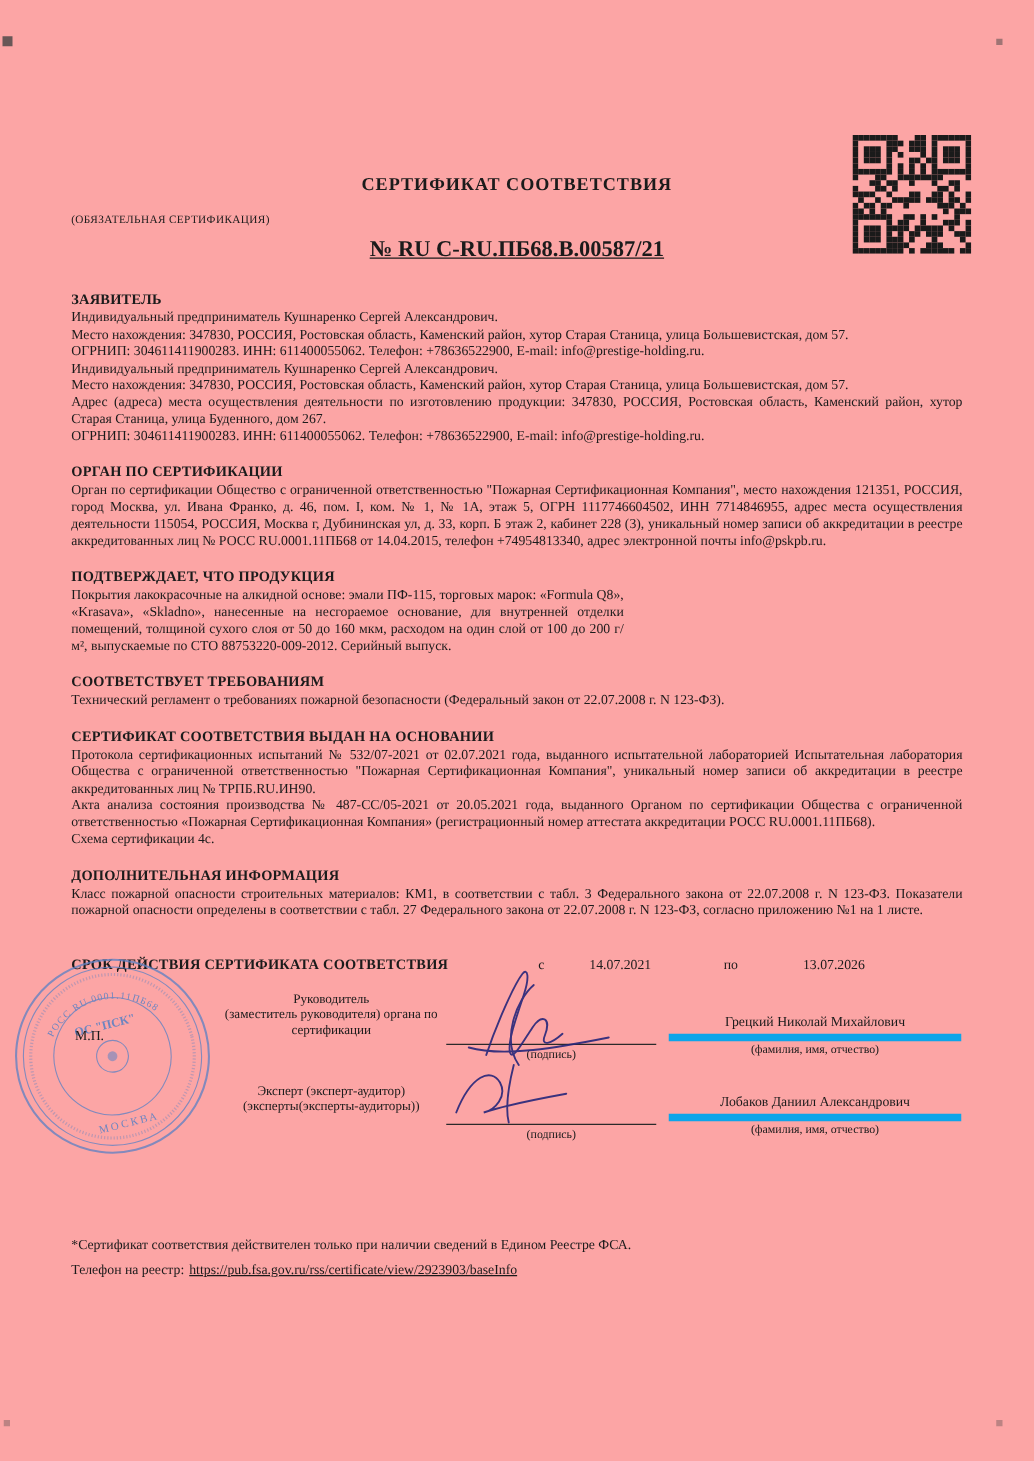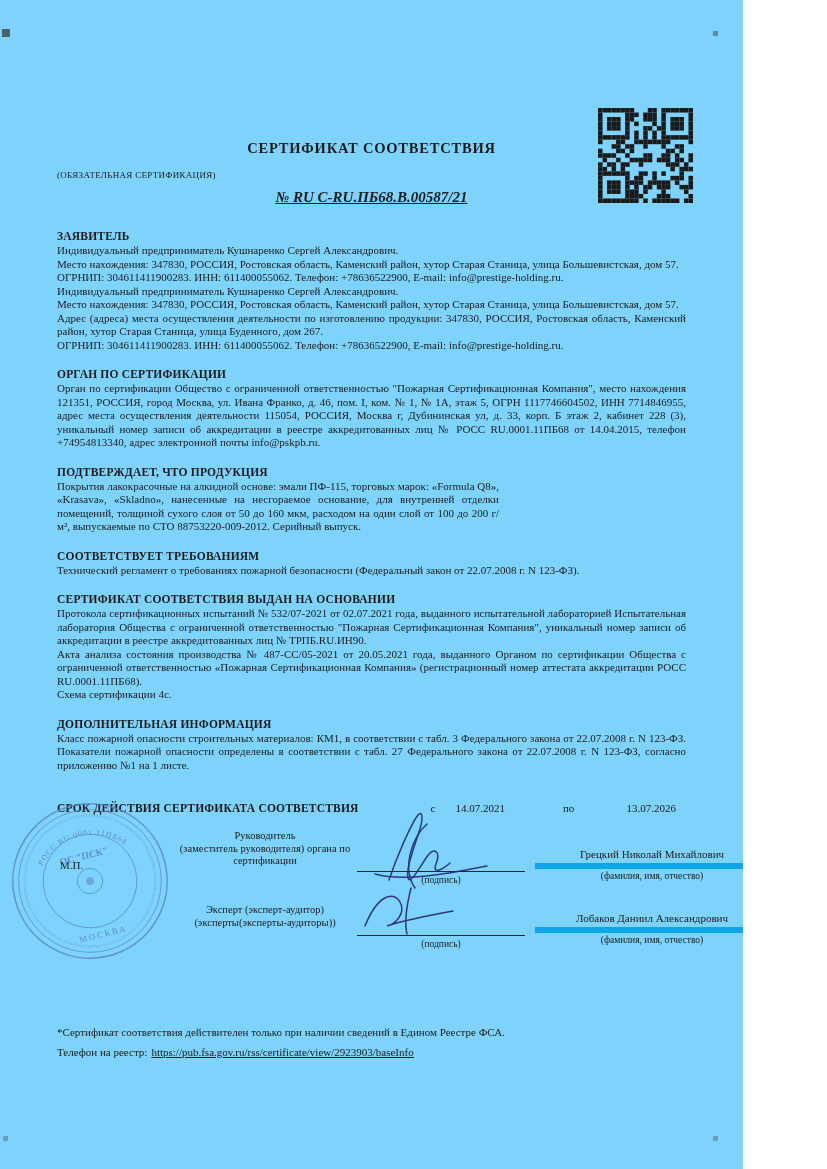--- a/index.html
+++ b/index.html
@@ -1,40 +1,40 @@
 <!DOCTYPE html>
 <html><head>
 <meta charset="utf-8">
 <style>
   html,body{margin:0;padding:0;background:#ffffff;}
-  .page{position:relative;width:743px;height:1169px;background:#7dd3fc;overflow:hidden;
+  .page{position:relative;width:827px;height:1169px;background:#fca5a5;overflow:hidden;
         font-family:"Liberation Serif",serif;color:#1b1b1b;}
   .content{padding:140px 57px 0 57px;}
 
   .title{text-align:center;font-weight:bold;font-size:14.5px;letter-spacing:.8px;margin:0;}
   .subtitle{text-align:left;font-size:9px;letter-spacing:.3px;margin-top:13px;}
-  .cert-number{text-align:center;font-weight:bold;font-size:15px;margin-top:9px;text-decoration:underline;font-style:italic;}
+  .cert-number{text-align:center;font-weight:bold;font-size:18px;margin-top:9px;text-decoration:underline;}
 
   .sec-h{font-size:11.5px;font-weight:bold;margin:16px 0 2px 0;letter-spacing:.2px;}
   .sec-b{font-size:11px;line-height:13.5px;text-align:justify;white-space:pre-line;margin:0;}
   .s-applicant .sec-h{margin-top:24px;}
   .s-manufacturer .sec-h{margin-top:30px;}
 
   .prod-row{display:flex;gap:12px;}
   .prod-left{width:442px;flex:0 0 auto;}
   .prod-codes{flex:1;padding-left:10px;font-size:11px;line-height:13.5px;}
   .code-row{display:flex;margin-top:1px;}
   .code-row.second{margin-top:44px;}
   .code-label{width:128px;flex:0 0 auto;}
 
   .validity{display:flex;align-items:baseline;margin-top:30px;}
   .validity .vh{margin:0;font-size:11.5px;font-weight:bold;letter-spacing:.2px;}
   .v-lab{margin-left:72px;font-size:11px;}
   .v-lab.to{margin-left:58px;}
-  .v-date{margin-left:20px;font-size:11px;}
+  .v-date{margin-left:36px;font-size:11px;}
   .v-date.to{margin-left:52px;}
 
   .sig-area{position:relative;height:176px;margin-top:10px;}
   .mp{position:absolute;left:3px;top:35px;font-size:11px;}
   .role{position:absolute;left:86px;width:244px;text-align:center;font-size:10.5px;line-height:12.5px;white-space:pre-line;}
   .role.r1{top:6px;}
   .role.r2{top:80px;}
   .sigline{position:absolute;height:0;border-bottom:1px solid #2a2a2a;width:168px;left:300px;}
   .sigline.l1{top:47px;}
   .sigline.l2{top:111px;}

